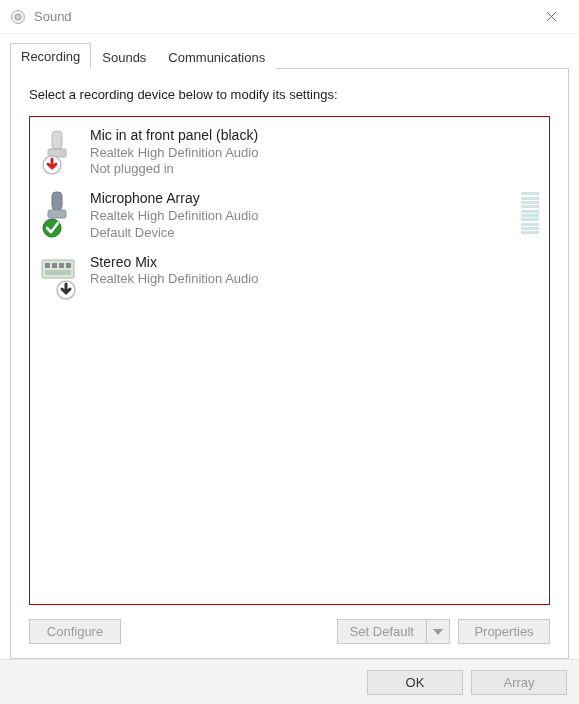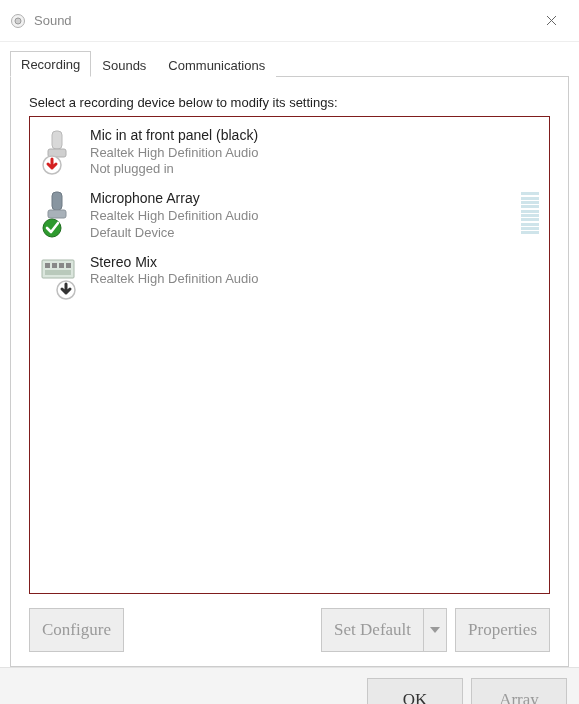--- a/index.html
+++ b/index.html
@@ -9,21 +9,21 @@
     font-size: 12px;
     background: #fff;
     color: #222;
     width: 579px;
     height: 704px;
     overflow: hidden;
   }
   .titlebar {
     display: flex;
     align-items: center;
-    height: 42px;
+    height: 34px;
     padding: 0 8px 0 10px;
     background: #fff;
     border-bottom: 1px solid #eee;
   }
   .titlebar .app-icon {
     width: 16px; height: 16px;
     margin-right: 8px;
     display: inline-flex; align-items: center; justify-content: center;
   }
   .titlebar .title {
@@ -70,21 +70,21 @@
     border-top: none;
     padding: 18px 18px 14px 18px;
     height: 590px;
     display: flex;
     flex-direction: column;
   }
 
   .instruction {
     font-size: 13px;
     color: #222;
-    margin-bottom: 6px;
+    margin-bottom: 14px;
   }
 
   .device-list {
     border: 1px solid #7f1d1d;
     flex: 1;
     overflow: auto;
     padding: 4px 0;
     background: #fff;
   }
 
@@ -120,27 +120,27 @@
 
   .panel-buttons {
     display: flex;
     align-items: center;
     margin-top: 14px;
     gap: 8px;
   }
   .panel-buttons .spacer { flex:1; }
 
   button.win {
-    height: 44px;
+    height: 25px;
     min-width: 92px;
     background: #e9e9e9;
     border: 1px solid #c8c8c8;
     color: #555;
-    font-family: Liberation Serif, serif;
-    font-size: 17px;
+    font-family: Liberation Sans, sans-serif;
+    font-size: 13px;
     padding: 0 12px;
     cursor: default;
   }
   button.win[disabled] {
     color: #9a9a9a;
     background: #eee;
   }
   .split {
     display:flex;
   }

